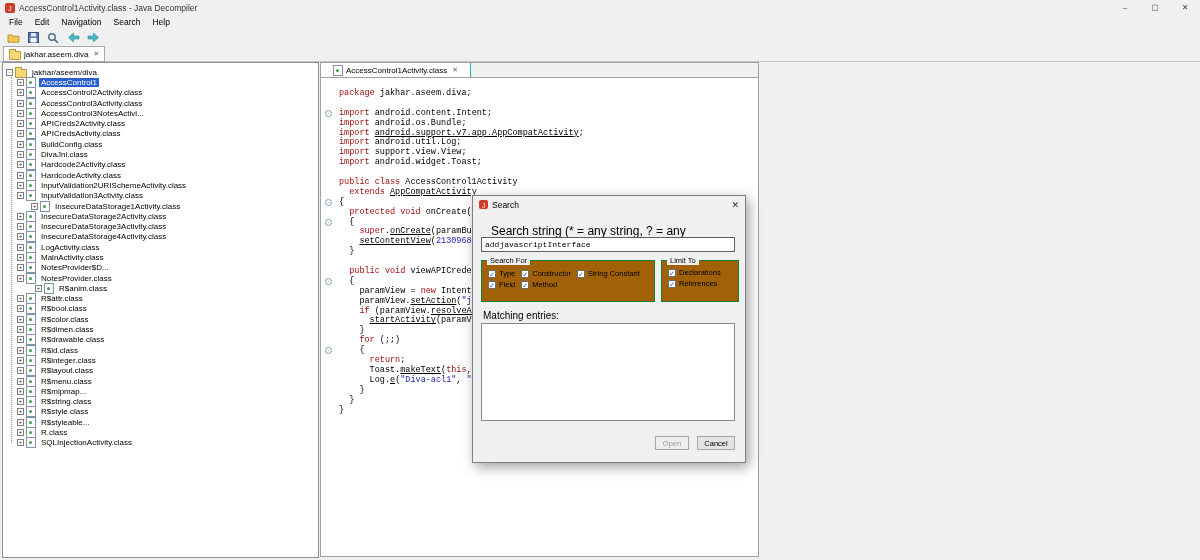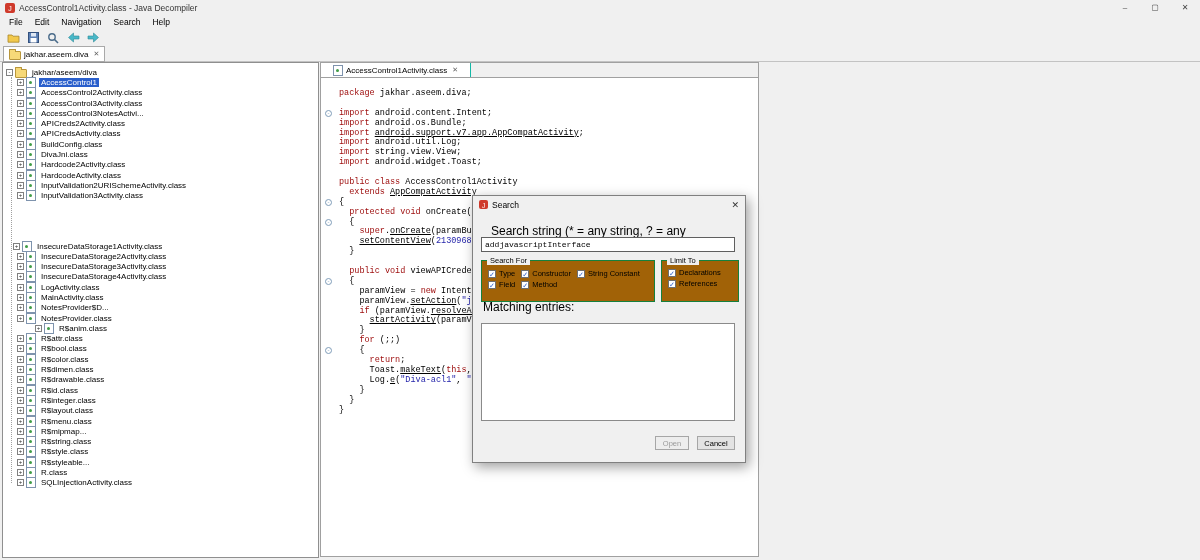--- a/index.html
+++ b/index.html
@@ -71,21 +71,21 @@
              font:8px "Liberation Mono",monospace;padding:1px 3px;background:#fff;}
   .grp{position:absolute;border:1px solid #15803d;background:#a16207;}
   .grp1{left:8px;top:64px;width:172px;height:40px;}
   .grp2{left:188px;top:64px;width:76px;height:40px;}
   .grp-label{position:absolute;top:-5px;left:5px;background:#f0f0f0;padding:0 3px;font-size:7.5px;}
   .opts{display:flex;flex-wrap:wrap;padding:7px 0 0 6px;}
   .opts-col{flex-direction:column;padding-top:6px;}
   .cb{display:inline-flex;align-items:center;gap:3px;font-size:7.5px;margin:1px 6px 1px 0;}
   .cbx{width:8px;height:8px;border:1px solid #6e6e6e;background:#fff;color:#2458c8;
        font:8px/7px "Liberation Mono",monospace;text-align:center;flex:none;box-sizing:border-box;}
-  .dlg-label2{position:absolute;left:10px;top:104px;font-size:12px;}
+  .dlg-label2{position:absolute;left:10px;top:114px;font-size:10px;}
   .listbox{position:absolute;left:8px;top:127px;width:252px;height:96px;background:#fff;border:1px solid #8a8a8a;}
   .btn{position:absolute;top:240px;height:14px;font-size:7.5px;background:#e3e3e3;border:1px solid #a6a6a6;
        padding:0;text-align:center;font-family:"Liberation Sans",sans-serif;}
   .btn-open{left:182px;width:34px;color:#9a9a9a;background:#ededed;}
   .btn-cancel{left:224px;width:38px;color:#000;}
 </style>
 </head>
 <body>
 
 <div id="app">
@@ -211,21 +211,21 @@
           <div class="trow" style="padding-left: 14px;">
             <span class="exp">+</span>
             <span class="class-ic"></span>
             <span class="tlabel">InputValidation2URISchemeActivity.class</span>
           </div>
           <div class="trow" style="padding-left: 14px;">
             <span class="exp">+</span>
             <span class="class-ic"></span>
             <span class="tlabel">InputValidation3Activity.class</span>
           </div>
-          <div class="trow" style="padding-left: 10px; margin-top: 40px;">
+          <div class="trow" style="padding-left: 28px;">
             <span class="exp">+</span>
             <span class="class-ic"></span>
             <span class="tlabel">InsecureDataStorage1Activity.class</span>
           </div>
           <div class="trow" style="padding-left: 14px;">
             <span class="exp">+</span>
             <span class="class-ic"></span>
             <span class="tlabel">InsecureDataStorage2Activity.class</span>
           </div>
           <div class="trow" style="padding-left: 14px;">
@@ -350,21 +350,21 @@
         <span class="tab-close">✕</span>
       </div>
     </div>
     <div class="code">
         <div class="cline"><span class="kw">package </span><span class="pl">jakhar.aseem.diva;</span></div>
         <div class="cline"></div>
         <div class="cline"><span class="fold">-</span><span class="kw">import </span><span class="pl">android.content.Intent;</span></div>
         <div class="cline"><span class="kw">import </span><span class="pl">android.os.Bundle;</span></div>
         <div class="cline"><span class="kw">import </span><span class="lnk">android.support.v7.app.AppCompatActivity</span><span class="pl">;</span></div>
         <div class="cline"><span class="kw">import </span><span class="pl">android.util.Log;</span></div>
-        <div class="cline"><span class="kw">import </span><span class="pl">string.view.View;</span></div>
+        <div class="cline"><span class="kw">import </span><span class="pl">support.view.View;</span></div>
         <div class="cline"><span class="kw">import </span><span class="pl">android.widget.Toast;</span></div>
         <div class="cline"></div>
         <div class="cline"><span class="kw">public class </span><span class="pl">AccessControl1Activity</span></div>
         <div class="cline"><span class="kw">  extends </span><span class="lnk">AppCompatActivity</span></div>
         <div class="cline"><span class="fold">-</span><span class="pl">{</span></div>
         <div class="cline"><span class="kw">  protected void </span><span class="pl">onCreate(Bundle paramBundle)</span></div>
         <div class="cline"><span class="fold">-</span><span class="pl">  {</span></div>
         <div class="cline"><span class="kw">    super</span><span class="pl">.</span><span class="lnk">onCreate</span><span class="pl">(paramBundle);</span></div>
         <div class="cline"><span class="pl">    </span><span class="lnk">setContentView</span><span class="pl">(</span><span class="num">2130968601</span><span class="pl">);</span></div>
         <div class="cline"><span class="pl">  }</span></div>

